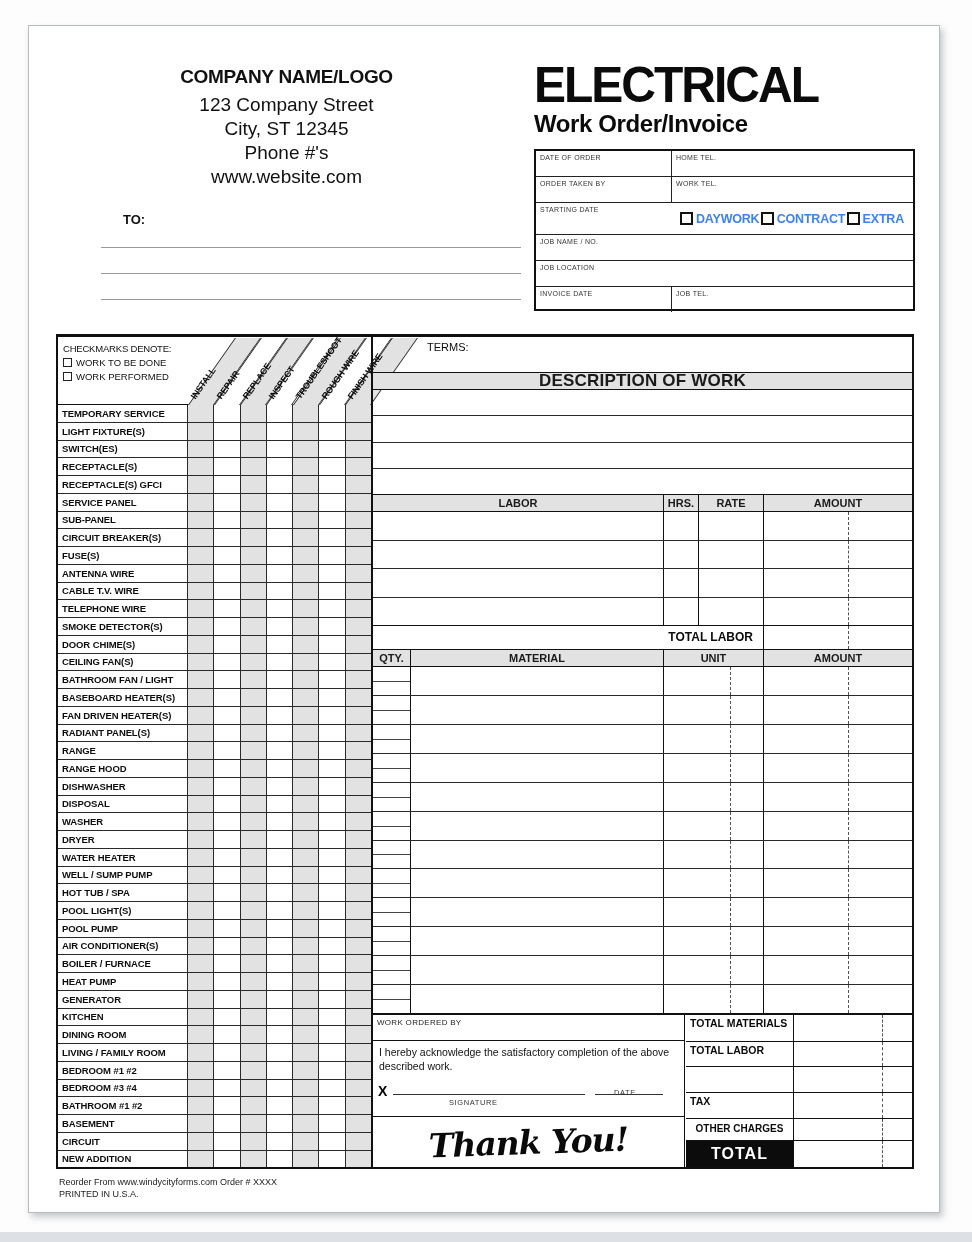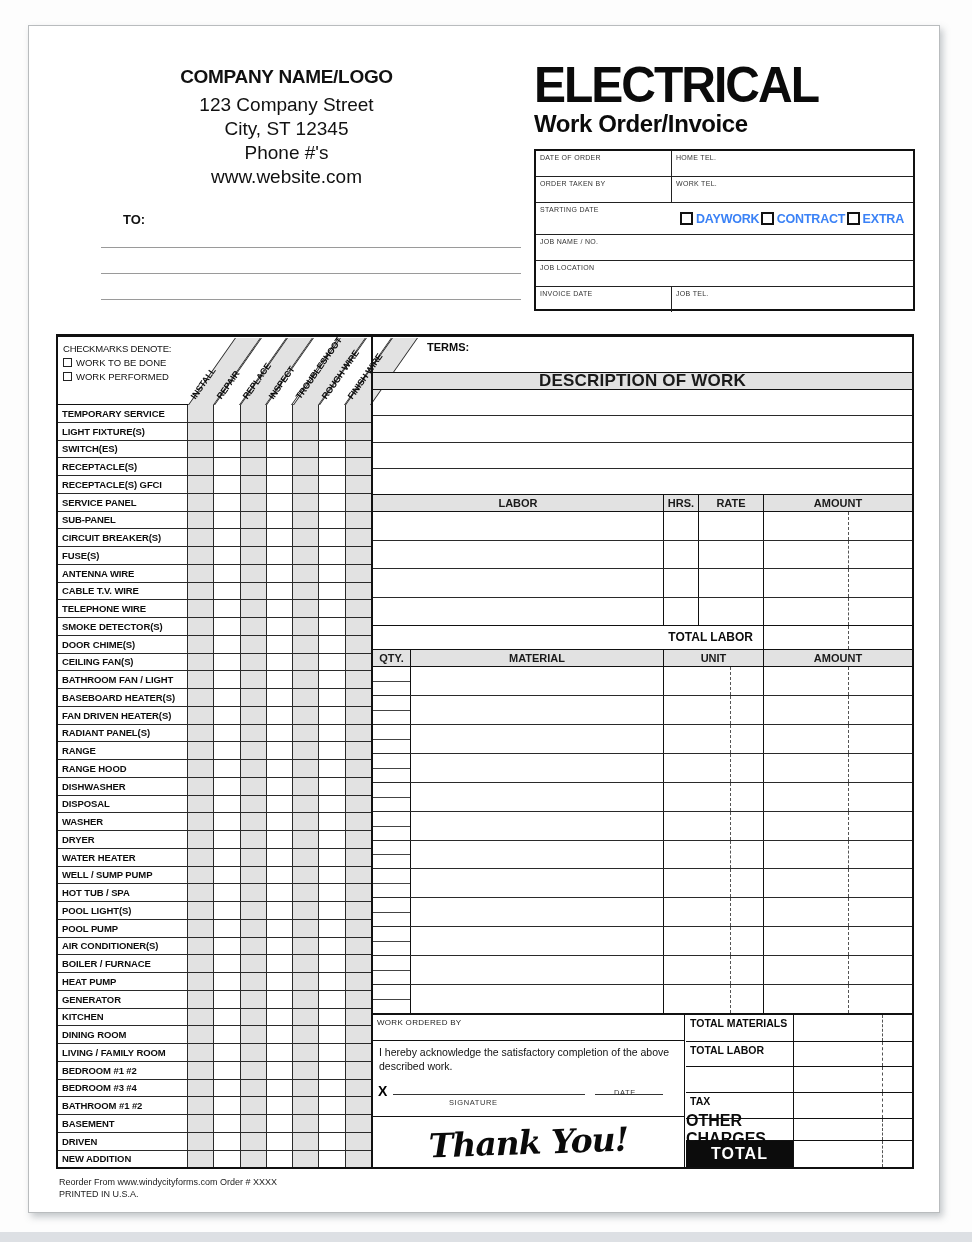--- a/index.html
+++ b/index.html
@@ -54,21 +54,21 @@
   .chk-row:last-child { border-bottom:none; }
   .chk-label { width:130px; flex:none; border-right:1px solid #2a2a2a; font-size:9.5px; font-weight:bold;
                letter-spacing:-.1px; display:flex; align-items:center; padding-left:4px; color:#0d0d0d; }
   .chk-cell { flex:1; border-right:1px solid #2a2a2a; }
   .chk-cell:last-child { border-right:none; }
   .chk-cell.shade { background:#e2e2e2; }
 
   .right-sec { position:absolute; left:313px; right:0; top:0; bottom:0; border-left:2px solid #111; }
   .rs { position:absolute; left:0; right:0; }
   .terms-box { top:0; height:35px; }
-  .terms-lab { font-size:11px; font-weight:bold; padding:4px 0 0 54px; color:#0b0b0b; }
+  .terms-lab { font-size:11px; font-weight:normal; padding:4px 0 0 54px; color:#0b0b0b; }
   .band { background:#e2e2e2; border-top:1px solid #111; border-bottom:1px solid #111;
           font-weight:bold; color:#1a1a1a; }
   .desc-band { top:35px; height:18px; font-size:17px; text-align:center; line-height:16px; letter-spacing:.2px; }
   .desc-rows { top:53px; height:104px; display:flex; flex-direction:column; }
   .desc-row { flex:1; }
   .desc-row + .desc-row { border-top:1px solid #2a2a2a; }
   .labor-head { top:157px; height:18px; }
   .mat-head { top:312px; height:18px; }
   .hcell { position:absolute; top:0; bottom:0; font-size:11px; font-weight:bold; text-align:center; line-height:16px; }
   .v { border-left:1px solid #111; }
@@ -107,21 +107,21 @@
   .date-cap { position:absolute; left:241px; bottom:19px; font-size:7.5px; letter-spacing:.6px; color:#333; }
   .thanks { position:absolute; left:0; right:0; bottom:0; top:103px; text-align:center;
             font-family:"DejaVu Serif", serif; font-style:italic; font-weight:bold; font-size:33px;
             letter-spacing:-1px; color:#0a0a0a; transform:rotate(-2deg); padding-top:5px; }
   .bb-right { position:absolute; left:313px; right:0; top:0; bottom:0; display:flex; flex-direction:column; }
   .tot-row { position:relative; border-bottom:1px solid #111; flex:none; }
   .tot-row:last-child { border-bottom:none; flex:1; }
   .t-lab { position:absolute; left:0; top:0; bottom:0; width:108px; border-right:1px solid #111;
            font-size:10.5px; font-weight:bold; line-height:1.08; padding:3px 4px; color:#0b0b0b; }
   .t-amt { position:absolute; left:108px; right:0; top:0; bottom:0; }
-  .t-lab.center { text-align:left; font-size:16px; display:flex; align-items:center; justify-content:center; padding:0; }
+  .t-lab.center { text-align:left; font-size:10px; display:flex; align-items:center; justify-content:center; padding:0; }
   .t-lab.black { background:#0c0c0c; color:#fff; font-size:16px; letter-spacing:1px; display:flex;
                  align-items:center; justify-content:center; padding:0; }
 
   .pg-footer { position:absolute; left:30px; top:1150px; font-size:9px; line-height:12px; color:#222; }
 </style>
 </head>
 <body>
 
 <div class="stage">
   <div class="paper">
@@ -633,21 +633,21 @@
               <div class="chk-label">BASEMENT</div>
               <div class="chk-cell shade"></div>
               <div class="chk-cell"></div>
               <div class="chk-cell shade"></div>
               <div class="chk-cell"></div>
               <div class="chk-cell shade"></div>
               <div class="chk-cell"></div>
               <div class="chk-cell shade"></div>
             </div>
             <div class="chk-row">
-              <div class="chk-label">DRIVEN</div>
+              <div class="chk-label">CIRCUIT</div>
               <div class="chk-cell shade"></div>
               <div class="chk-cell"></div>
               <div class="chk-cell shade"></div>
               <div class="chk-cell"></div>
               <div class="chk-cell shade"></div>
               <div class="chk-cell"></div>
               <div class="chk-cell shade"></div>
             </div>
             <div class="chk-row">
               <div class="chk-label">NEW ADDITION</div>

